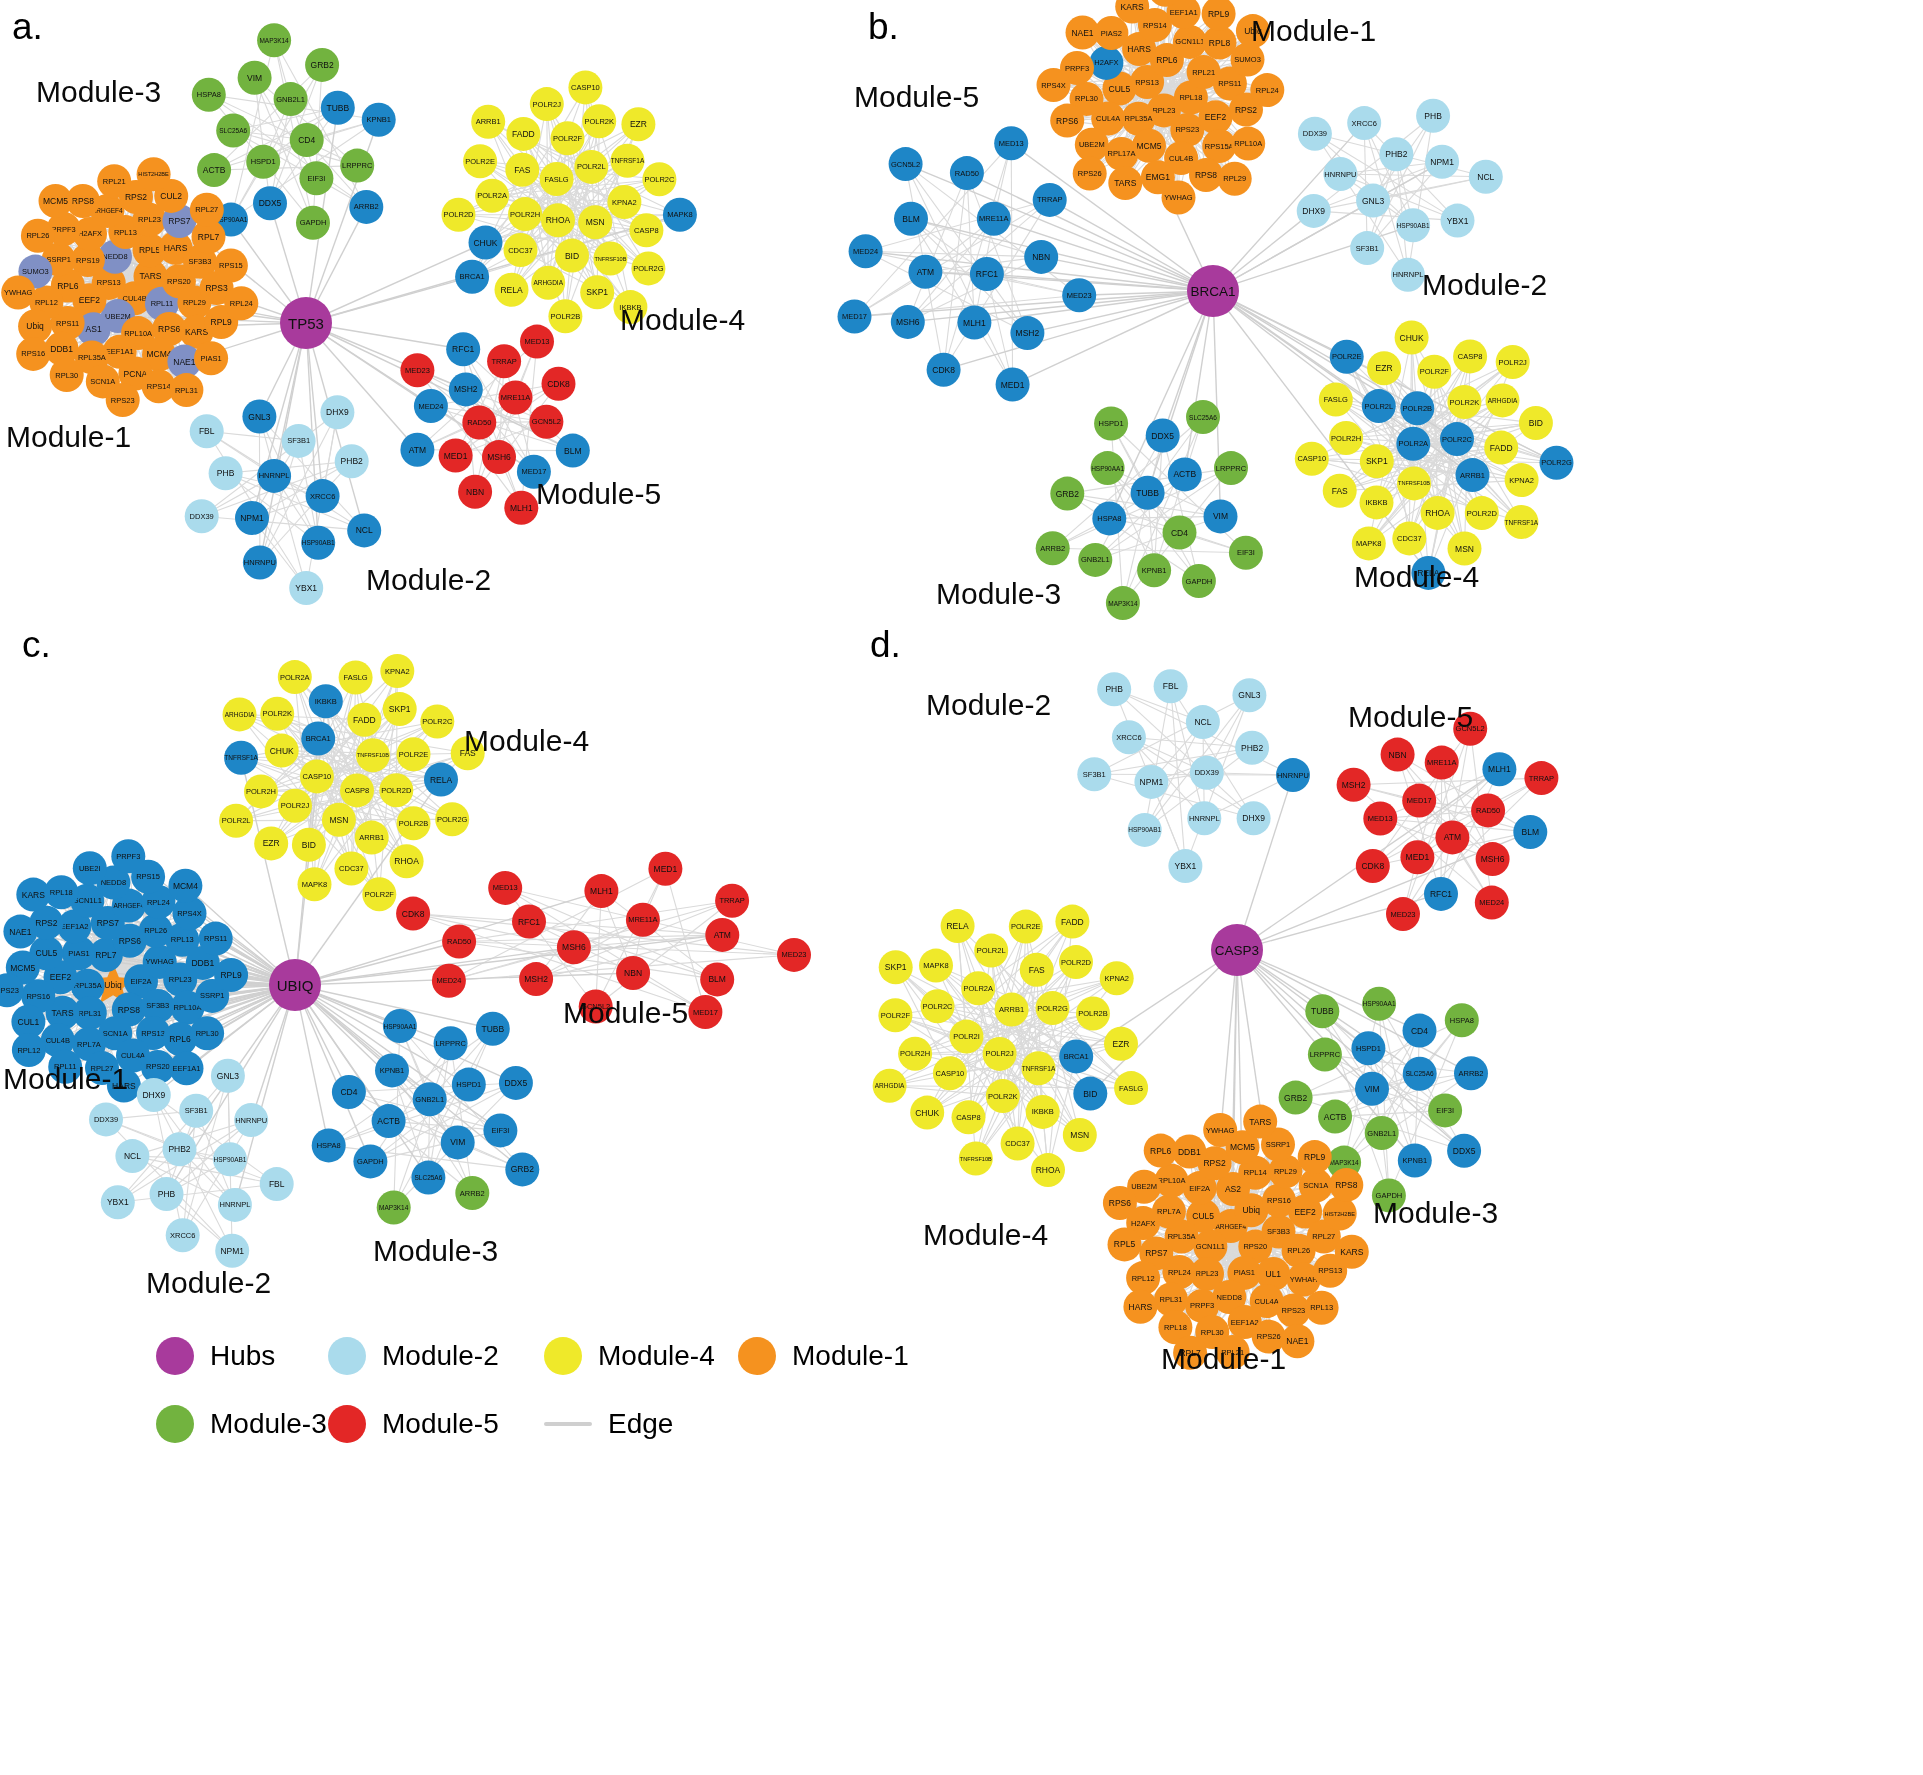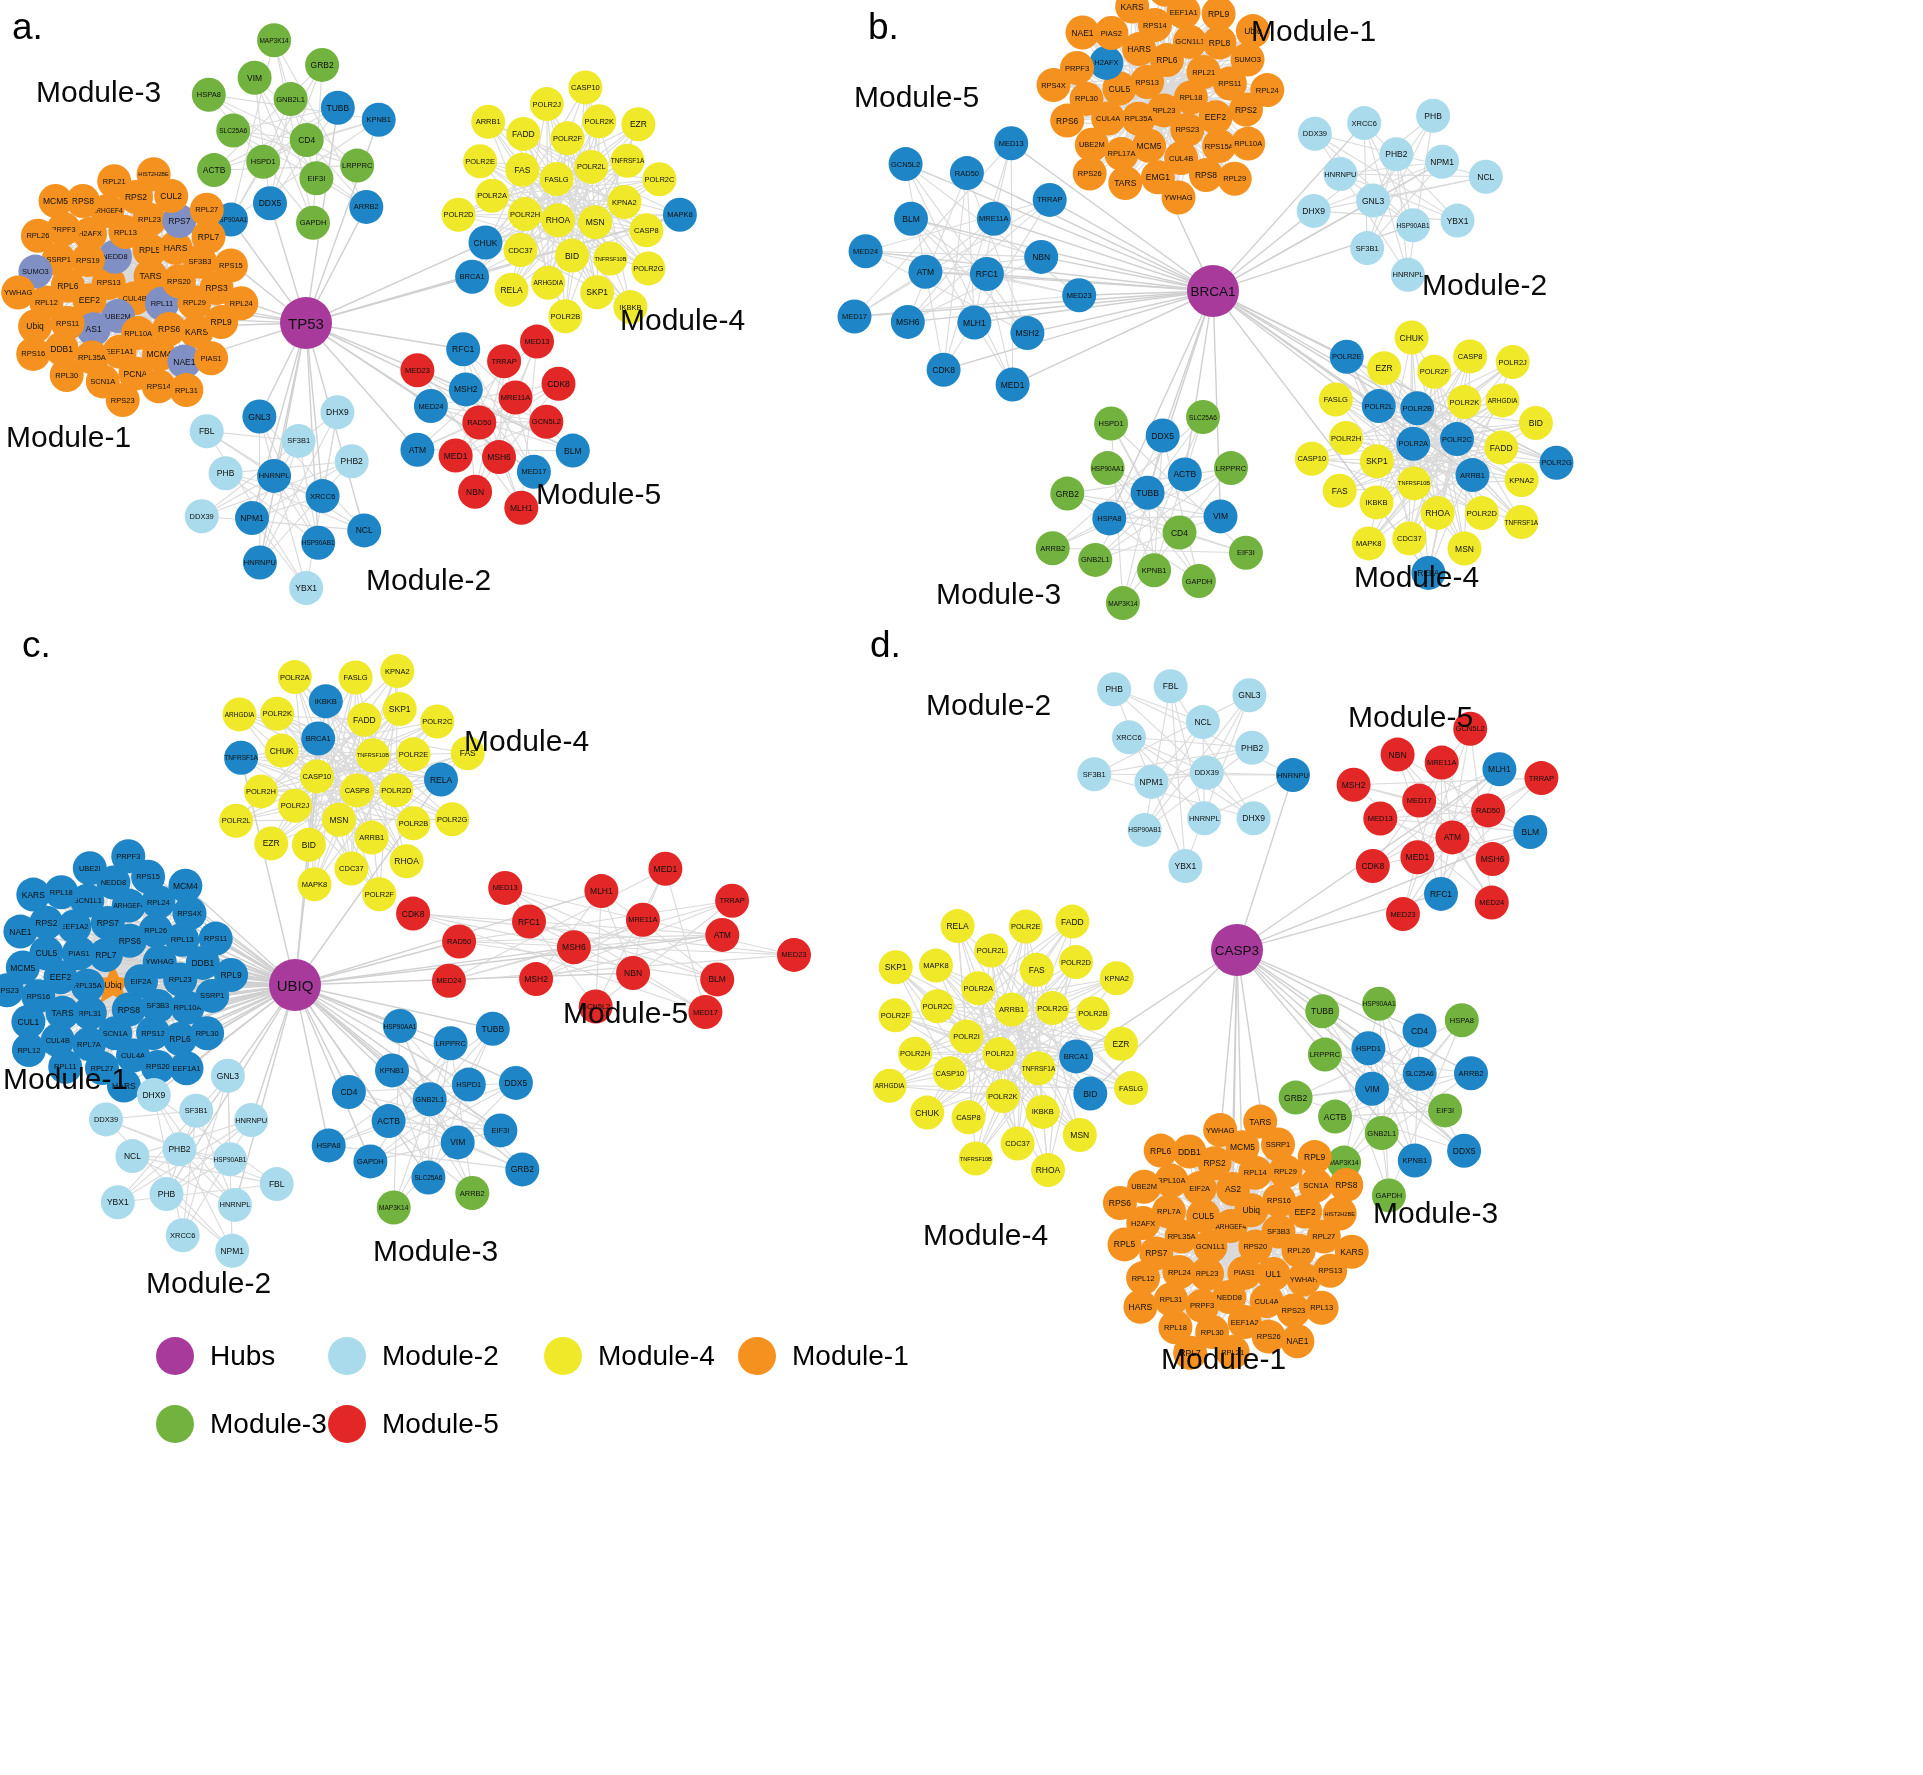--- a/index.html
+++ b/index.html
@@ -3919,20 +3919,24 @@
       <span>Module-1</span>
     </div>
     <div class="legend-item">
       <span class="swatch" style="background: rgb(114, 179, 63);"></span>
       <span>Module-3</span>
     </div>
     <div class="legend-item">
       <span class="swatch" style="background: rgb(227, 39, 38);"></span>
       <span>Module-5</span>
     </div>
+    <div class="legend-item">
+      <span class="swatch-line" style="background: rgb(207, 207, 207);"></span>
+      <span>Edge</span>
+    </div>
   </div>
 <div class="panel-letter" style="left: 12px; top: 6px;">a.</div>
     <div class="module-label" style="left: 36px; top: 75px;">Module-3</div>
     <div class="module-label" style="left: 6px; top: 420px;">Module-1</div>
     <div class="module-label" style="left: 620px; top: 303px;">Module-4</div>
     <div class="module-label" style="left: 536px; top: 477px;">Module-5</div>
     <div class="module-label" style="left: 366px; top: 563px;">Module-2</div>
     <div class="panel-letter" style="left: 868px; top: 6px;">b.</div>
     <div class="module-label" style="left: 854px; top: 80px;">Module-5</div>
     <div class="module-label" style="left: 1251px; top: 14px;">Module-1</div>

